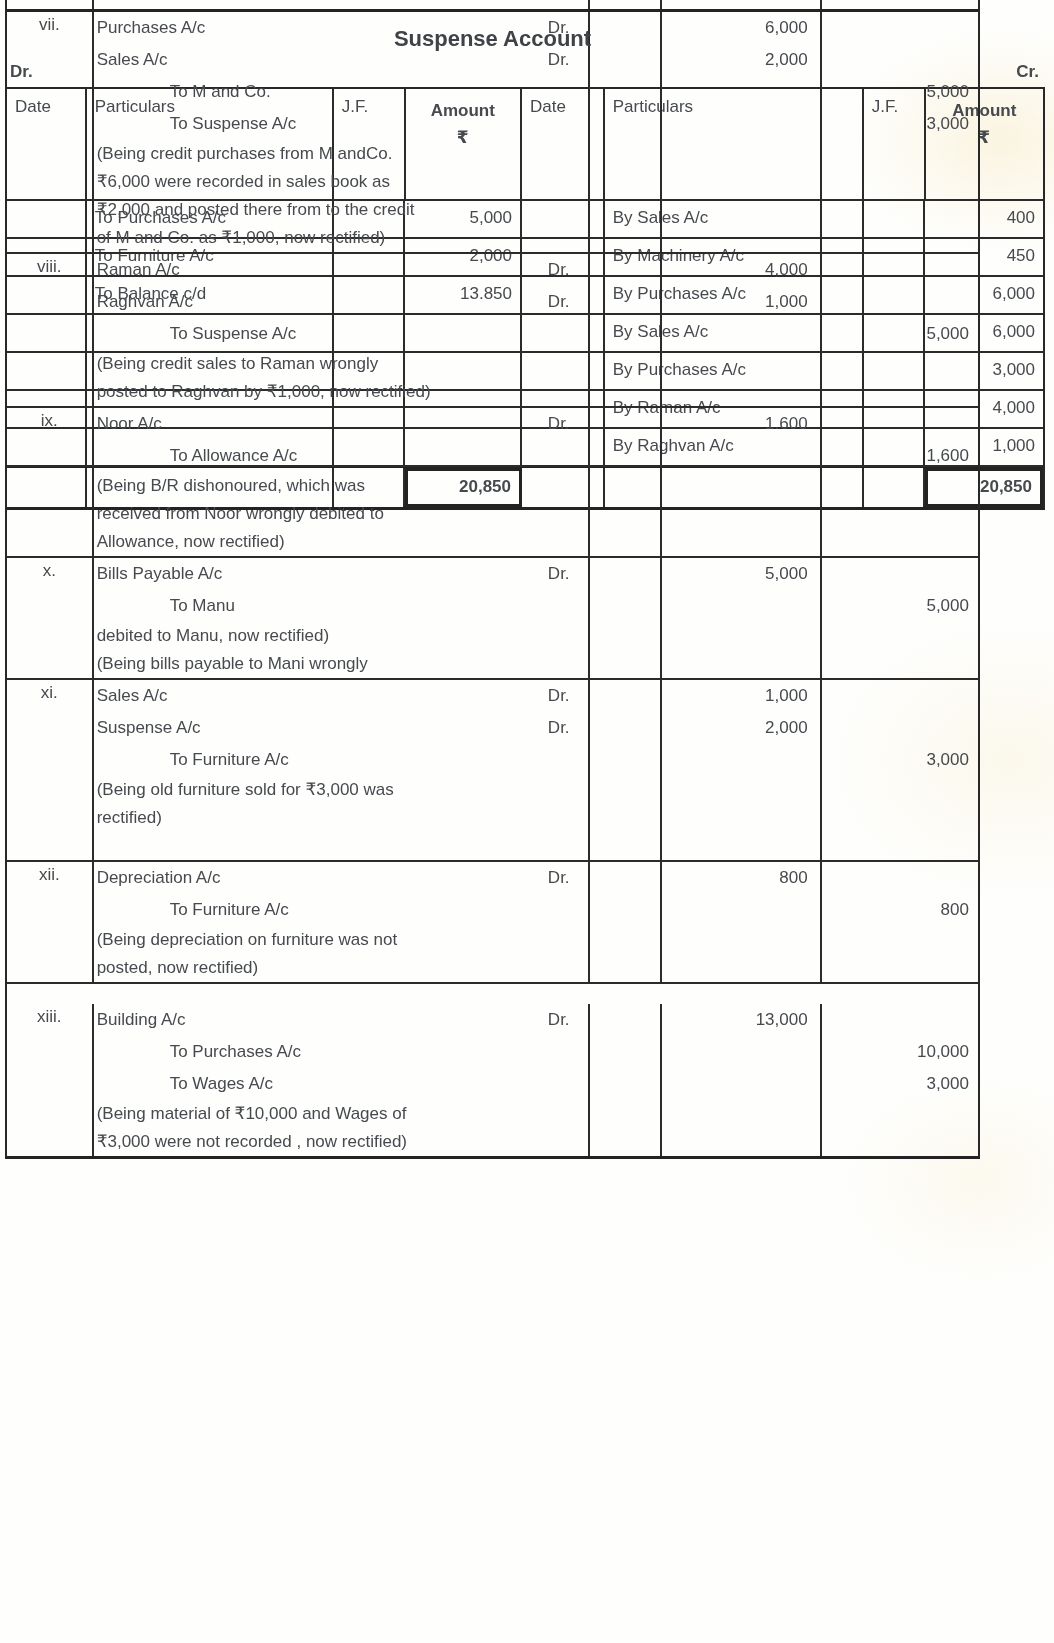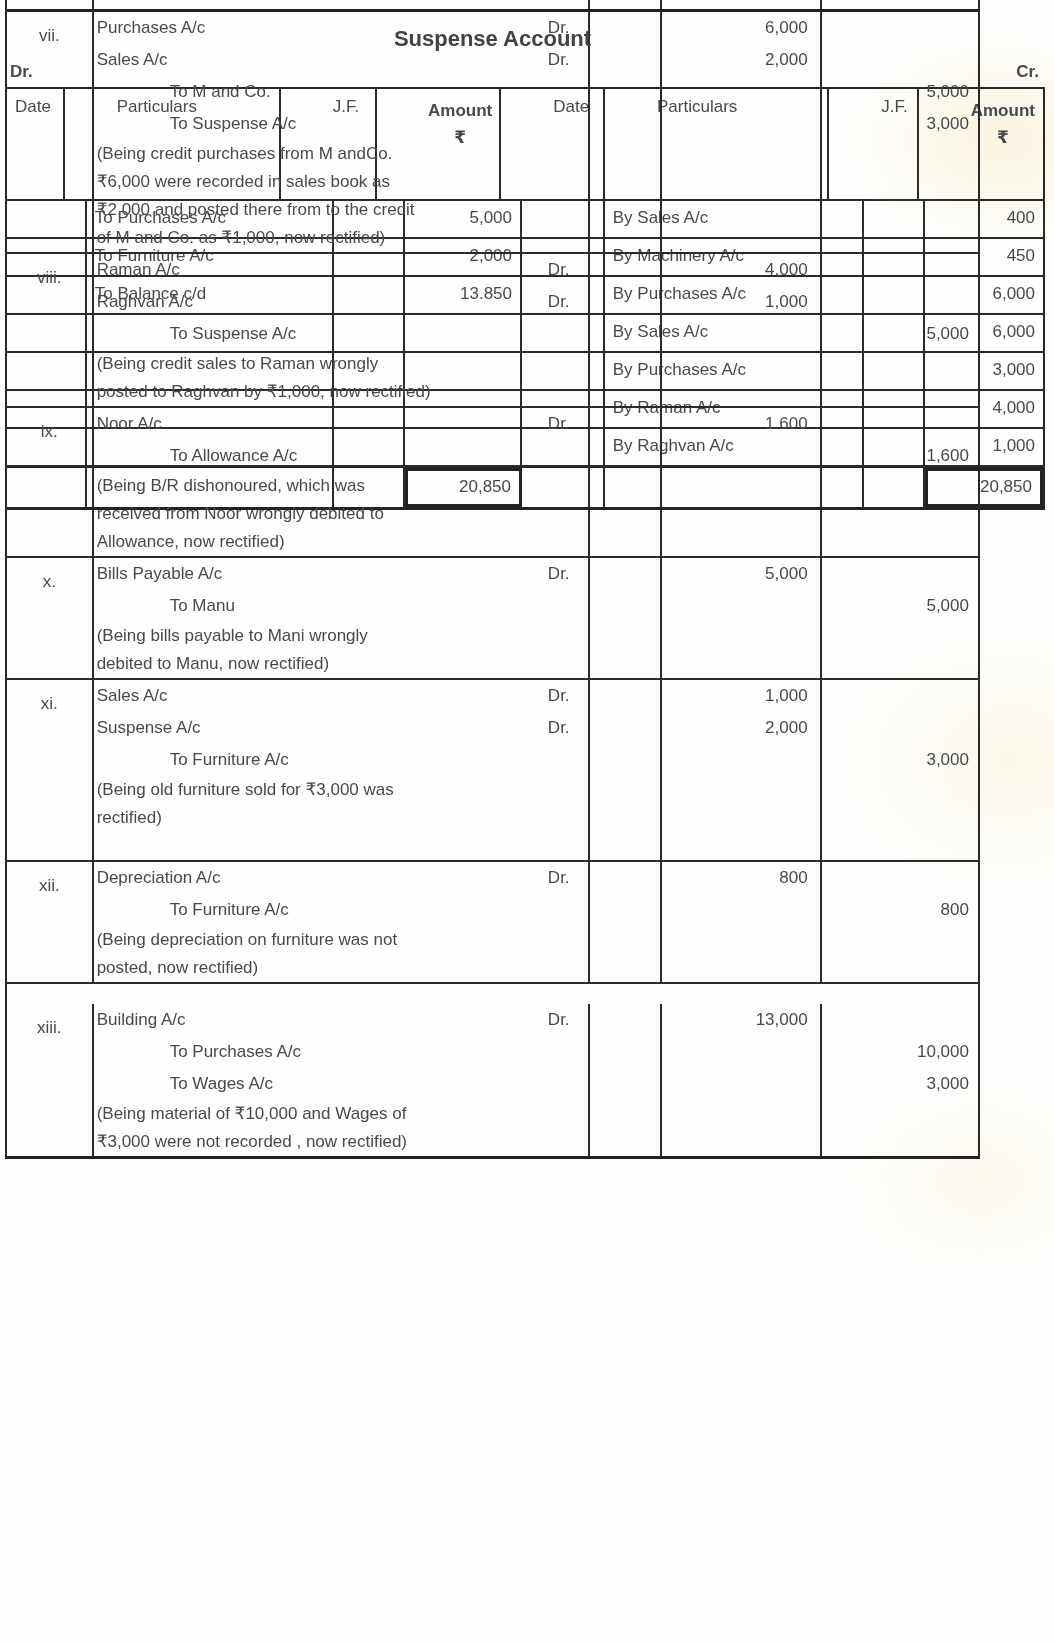--- a/index.html
+++ b/index.html
@@ -14,21 +14,21 @@
     font-size:17px;
   }
   
   .journal{ position:absolute; left:5px; top:0; width:975px;
     border-left:2px solid #282828; border-right:2px solid #282828; border-bottom:3px solid #232323;
     box-sizing:border-box; background:transparent;}
   .jrow{ display:flex; border-bottom:2px solid #2b2b2b; }
   .jrow:last-child{ border-bottom:none;margin-top:20px; }
   .jcell{ box-sizing:border-box; border-right:2px solid #2b2b2b; }
   .jcell:last-child{ border-right:none; }
-  .c-no{ width:87px; text-align:center; padding-top:14px; }
+  .c-no{ width:87px; text-align:center; padding-top:3px; }
   .c-part{ width:498px; }
   .c-lf{ width:73px; }
   .c-debit{ width:160px; }
   .c-credit{ width:157px; }
   .jtop{ height:9px; border-bottom:3px solid #232323; }
   .jtop .jcell{ height:100%; }
   .jl{ height:32px; line-height:32px; white-space:nowrap; }
   .jl.narr{ height:28px; line-height:28px; }
   .c-part .jl{ padding-left:3px; position:relative; }
   .c-part .jl.indent{ padding-left:76px; }
@@ -43,28 +43,28 @@
   .ledger{ margin:5px 0 0 5px; width:1040px;
     border:2px solid #282828; border-bottom:3px solid #232323; box-sizing:border-box; }
   .lrow{ display:flex; border-bottom:2px solid #2b2b2b; }
   .lrow:last-child{ border-bottom:none; }
   .lcell{ box-sizing:border-box; border-right:2px solid #2b2b2b; overflow:hidden; }
   .lcell:last-child{ border-right:none; }
   .l-date{ width:80px; }  .l-part{ width:248px; }
   .l-jf{ width:72px; }    .l-amt{ width:117px; }
   .l-date2{ width:83px; } .l-part2{ width:260px; }
   .l-jf2{ width:62px; }   .l-amt2{ width:118px; }
-  .lhead{ height:110px;gap:44px; }
+  .lhead{ height:110px; }
   .lhead .lcell{ padding-top:8px; padding-left:8px; }
   .lhead .amt-h{ padding-left:0; text-align:center; line-height:27px;font-weight:bold; }
   .ldata{ height:36px; }
   .ldata .lcell{ line-height:33px; padding-left:8px; }
   .ldata .ramt{ text-align:right; padding-left:0; padding-right:8px; }
   .lrow.total{ border-top:1px solid #232323; height:39px; }
-  .lrow.total .ramt{ border:3px solid #232323; line-height:32px; font-weight:400; }
+  .lrow.total .ramt{ border:3px solid #232323; line-height:32px; font-weight:700; }
 </style>
 </head>
 <body>
 
 <div class="page">
 
   <div class="journal">
     <div class="jrow jtop">
       <div class="jcell c-no"></div>
       <div class="jcell c-part"></div>
@@ -158,22 +158,22 @@
           <div class="jl narr"></div>
           <div class="jl narr"></div>
         </div>
     </div>
 
     <div class="jrow">
       <div class="jcell c-no">x.</div>
       <div class="jcell c-part">
           <div class="jl">Bills Payable A/c<span class="drlab">Dr.</span></div>
           <div class="jl indent">To Manu</div>
+          <div class="jl narr">debited to Manu, now rectified)</div>
           <div class="jl narr">(Being bills payable to Mani wrongly</div>
-          <div class="jl narr">debited to Manu, now rectified)</div>
         </div>
       <div class="jcell c-lf"></div>
       <div class="jcell c-debit amtcol">
           <div class="jl">5,000</div>
           <div class="jl"></div>
           <div class="jl narr"></div>
           <div class="jl narr"></div>
         </div>
       <div class="jcell c-credit amtcol">
           <div class="jl"></div>

